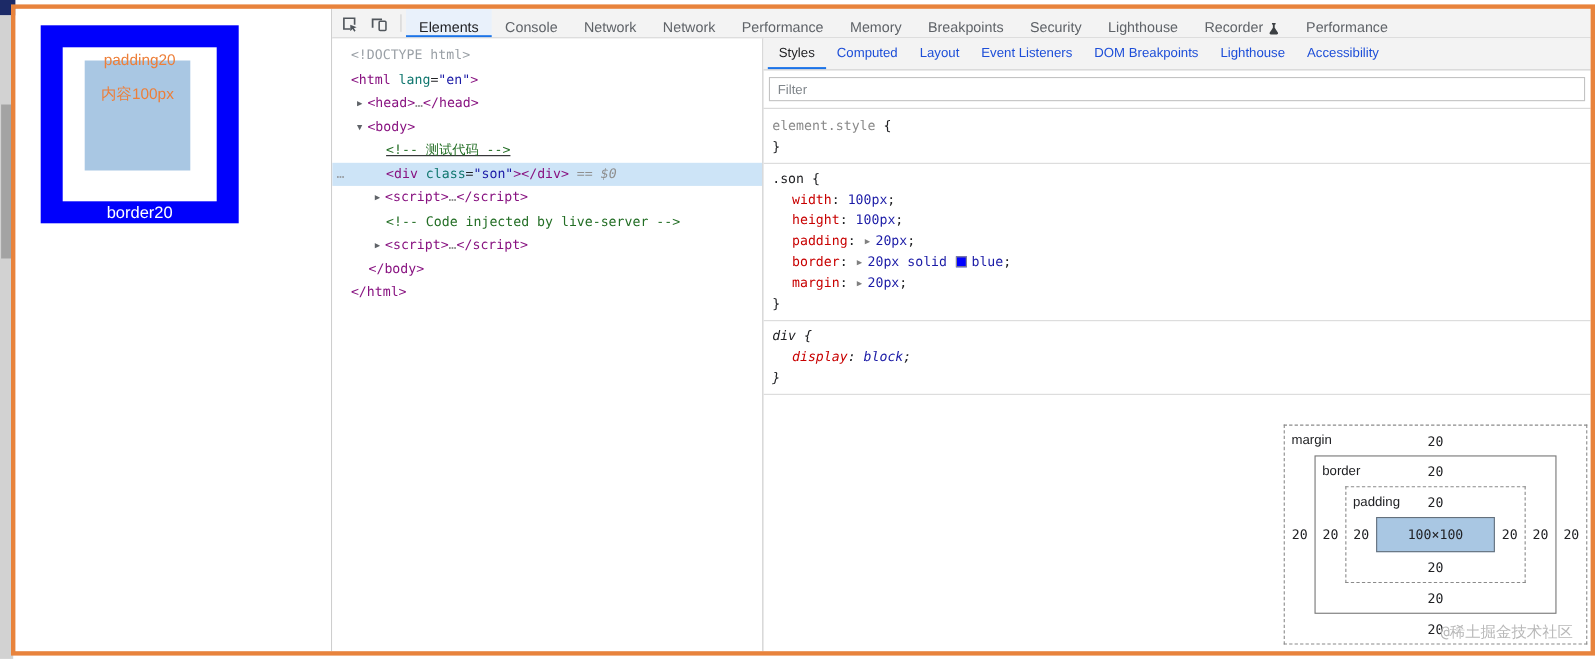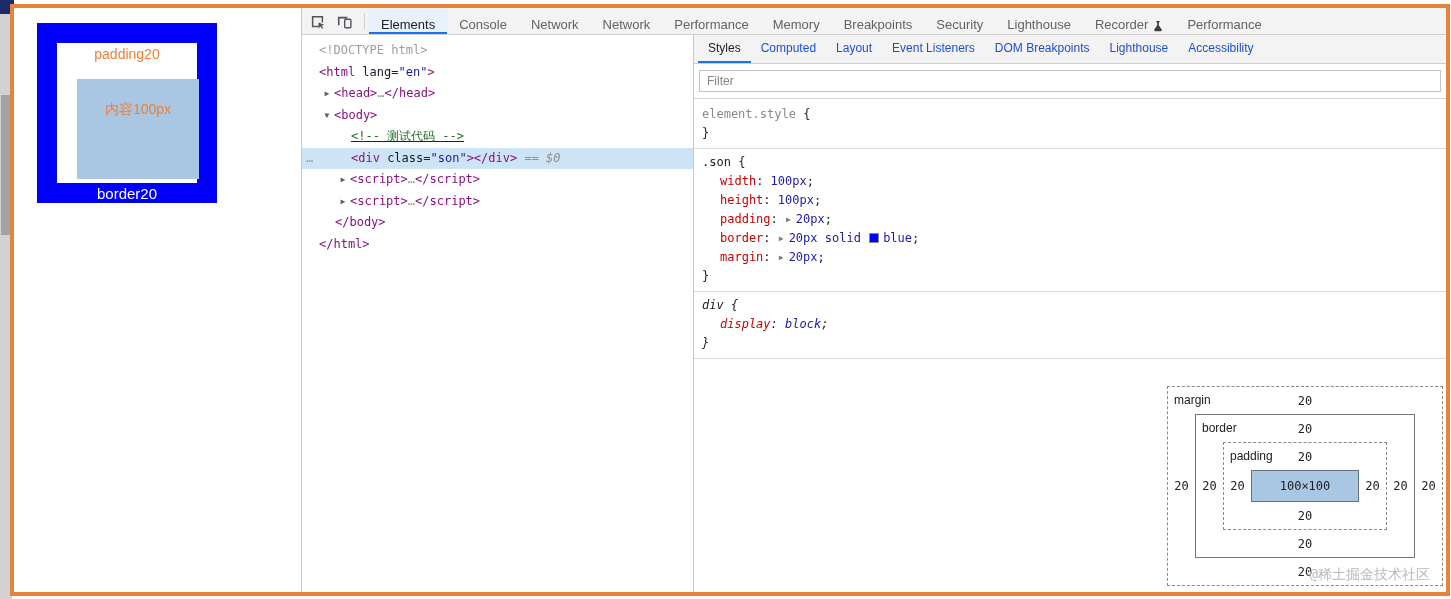--- a/index.html
+++ b/index.html
@@ -11,21 +11,21 @@
   .scroll-track{position:absolute;left:0;top:14px;width:12px;bottom:0;background:#d2d2d2}
   .scroll-thumb{position:absolute;left:1px;top:81px;width:10px;height:140px;background:#a3a3a3}
 
   
   .frame{position:absolute;left:10px;top:4px;right:1px;bottom:3px;border:4px solid #e8833c;z-index:60;pointer-events:none}
 
   
   .page{position:absolute;left:14px;top:8px;width:287px;bottom:7px;background:#fff}
   .demo-box{position:absolute;left:23px;top:15px;width:180px;height:180px;background:#0000fc}
   .demo-white{position:absolute;left:20px;top:20px;width:140px;height:140px;background:#fff}
-  .demo-content{position:absolute;left:40px;top:56px;width:122px;height:100px;background:#a9c7e3;color:#ed7f39;font-size:14px;text-align:center;padding-top:22px}
+  .demo-content{position:absolute;left:40px;top:32px;width:96px;height:100px;background:#a9c7e3;color:#ed7f39;font-size:14px;text-align:center;padding-top:22px}
   .lbl-padding{position:absolute;left:0;top:23px;width:100%;text-align:center;color:#ed7f39;font-size:14px}
   .lbl-border{position:absolute;left:0;bottom:1px;width:100%;text-align:center;color:#fff;font-size:15px}
 
   
   .devtools{position:absolute;left:301px;top:8px;right:5px;bottom:7px;background:#fff;border-left:1px solid #c9c9c9;display:flex;flex-direction:column}
   .toolbar{height:27px;background:#f3f3f3;border-bottom:1px solid #cfcfcf;display:flex;align-items:stretch;flex:none;overflow:hidden}
   .tb-icons{display:flex;align-items:center;padding:0 8px;gap:12px}
   .tb-icon{display:flex;align-items:center}
   .tb-sep{width:1px;background:#d0d0d0;margin:5px 4px}
   .tabs{display:flex;flex:1;overflow:hidden}
@@ -35,21 +35,21 @@
 
   .panels{flex:1;display:flex;min-height:0}
 
   
   .tree-panel{width:391px;flex:none;background:#fff;padding-top:5px;overflow:hidden;font-family:"DejaVu Sans Mono",monospace;font-size:12px}
   .tree-row{position:relative;line-height:21.5px;white-space:pre;color:#202124}
   .tree-row.selected{background:#cde4f7}
   .arrow{display:inline-block;width:14px;margin-left:-15px;text-align:center;color:#5f6368;font-size:8px;vertical-align:1px}
   .gutter{position:absolute;left:4px;color:#9aa0a6}
   .sg-tag{color:#881280}
-  .sg-attr{color:#0f172a}
+  .sg-attr{color:#0f766e}
   .sg-val{color:#1a1aa6}
   .sg-comment{color:#236e25}
   .sg-doctype{color:#9aa0a6}
   .sg-muted{color:#909090}
   .sg-eq{color:#8f8f8f;font-style:italic}
   .sg-punct{color:#202124}
 
   
   .styles-panel{flex:1;display:flex;flex-direction:column;border-left:1px solid #c9c9c9;min-width:0;background:#fff}
   .styles-tabs{height:29px;background:#f3f3f3;border-bottom:1px solid #cfcfcf;display:flex;align-items:stretch;padding-left:4px;flex:none;overflow:hidden}
@@ -169,20 +169,21 @@
   <div class="panels">
     <div class="tree-panel">
       <div>
           <div class="tree-row" style="padding-left: 17px;"><span class="sg-doctype">&lt;!DOCTYPE html&gt;</span></div>
           <div class="tree-row" style="padding-left: 17px;"><span class="sg-tag">&lt;html</span><span class="sg-attr"> lang</span><span class="sg-punct">=</span><span class="sg-val">"en"</span><span class="sg-tag">&gt;</span></div>
           <div class="tree-row" style="padding-left: 33px;"><span class="arrow">▶</span><span class="sg-tag">&lt;head&gt;</span><span class="sg-muted">…</span><span class="sg-tag">&lt;/head&gt;</span></div>
           <div class="tree-row" style="padding-left: 33px;"><span class="arrow">▼</span><span class="sg-tag">&lt;body&gt;</span></div>
           <div class="tree-row" style="padding-left: 49px; text-decoration: underline;"><span class="sg-comment">&lt;!-- 测试代码 --&gt;</span></div>
           <div class="tree-row selected" style="padding-left: 49px;"><span class="gutter">…</span><span class="sg-tag">&lt;div</span><span class="sg-attr"> class</span><span class="sg-punct">=</span><span class="sg-val">"son"</span><span class="sg-tag">&gt;&lt;/div&gt;</span><span class="sg-eq"> == $0</span></div>
           <div class="tree-row" style="padding-left: 49px;"><span class="arrow">▶</span><span class="sg-tag">&lt;script&gt;</span><span class="sg-muted">…</span><span class="sg-tag">&lt;/script&gt;</span></div>
+          <div class="tree-row" style="padding-left: 49px;"><span class="sg-comment">&lt;!-- Code injected by live-server --&gt;</span></div>
           <div class="tree-row" style="padding-left: 49px;"><span class="arrow">▶</span><span class="sg-tag">&lt;script&gt;</span><span class="sg-muted">…</span><span class="sg-tag">&lt;/script&gt;</span></div>
           <div class="tree-row" style="padding-left: 33px;"><span class="sg-tag">&lt;/body&gt;</span></div>
           <div class="tree-row" style="padding-left: 17px;"><span class="sg-tag">&lt;/html&gt;</span></div>
         </div>
     </div>
 
     <div class="styles-panel">
       <div class="styles-tabs">
           <div class="stab selected">
             <span class="tab-label">Styles</span>

